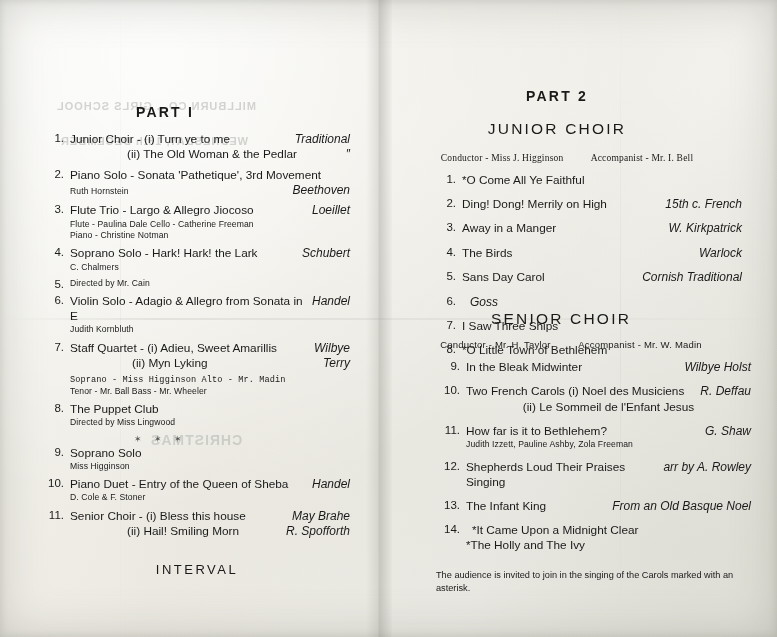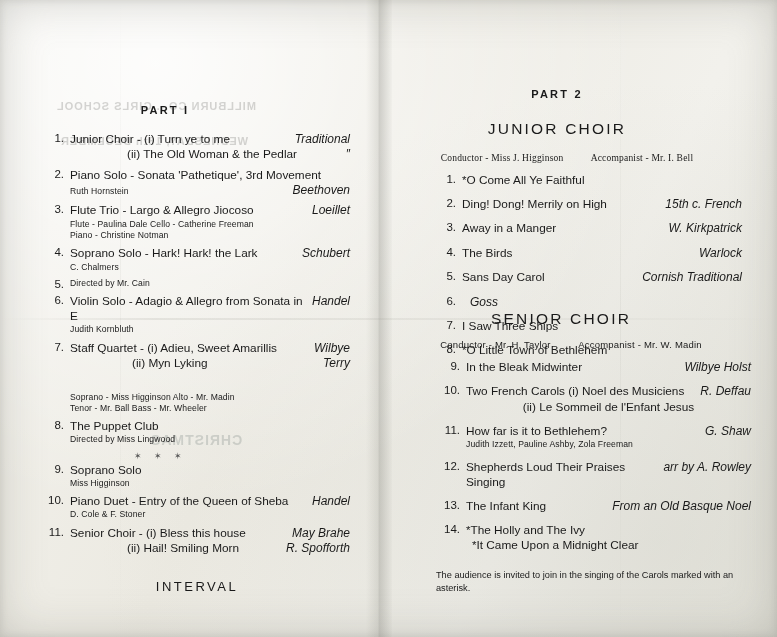--- a/index.html
+++ b/index.html
@@ -75,21 +75,21 @@
     height: 637px;
   }
   .col-right {
     position: absolute;
     top: 0; left: 392px;
     width: 385px;
     height: 637px;
   }
 
   .part-head {
-    font-size: 11px;
+    font-size: 14px;
     font-weight: bold;
     letter-spacing: 2.2px;
     text-align: center;
   }
   .section-head {
     font-size: 15.5px;
     font-weight: normal;
     letter-spacing: 2.2px;
     text-align: center;
   }
@@ -268,21 +268,21 @@
           <div class="num">7.</div>
           <div class="maintext">
             <div class="row">
               <span class="t">Staff Quartet -  (i) Adieu, Sweet Amarillis</span>
               <span class="c">Wilbye</span>
             </div>
             <div class="row">
               <span class="t secondline indent2b">(ii) Myn Lyking</span>
               <span class="c">Terry</span>
             </div>
-            <div class="sub" style="margin-top:20px;">Soprano - Miss Higginson        Alto - Mr. Madin</div>
+            <div class="sub" style="margin-top:3px;font-family:Liberation Mono, monospace;">Soprano - Miss Higginson        Alto - Mr. Madin</div>
             <div class="sub">Tenor - Mr. Ball                     Bass - Mr. Wheeler</div>
           </div>
         </li>
 
         <li class="item">
           <div class="num">8.</div>
           <div class="maintext">
             <div class="row">
               <span class="t">The Puppet Club</span>
             </div>
@@ -486,24 +486,24 @@
             <span class="t">The Infant King</span>
             <span class="c">From an Old Basque Noel</span>
           </div>
             </div>
         </li>
 
         <li class="item" style="margin-bottom:9px;">
           <div class="num">14.</div>
           <div class="maintext">
             <div class="row">
+              <span class="t secondline" style="padding-left:6px;"><span class="ast">*</span><span>It Came Upon a Midnight Clear</span></span>
+            </div>
+            <div class="row">
               <span class="t"><span class="ast">*</span><span>The Holly and The Ivy</span></span>
-            </div>
-            <div class="row">
-              <span class="t secondline" style="padding-left:6px;"><span class="ast">*</span><span>It Came Upon a Midnight Clear</span></span>
             </div>
           </div>
         </li>
       </ul>
 
       <div class="footnote">The audience is invited to join in the singing of the Carols marked with an asterisk.</div>
     </div>
   </div>
 
 </div>

